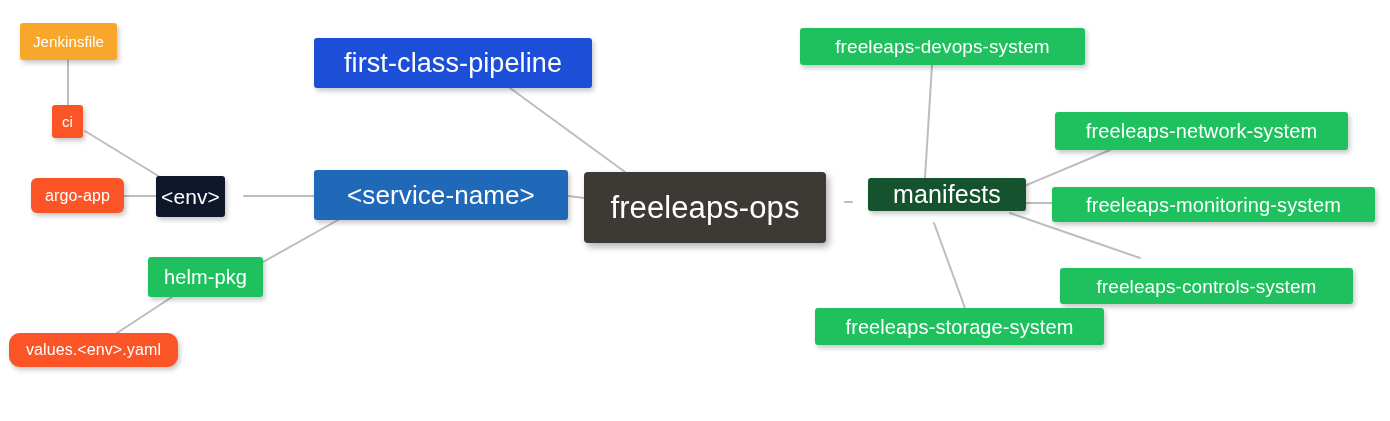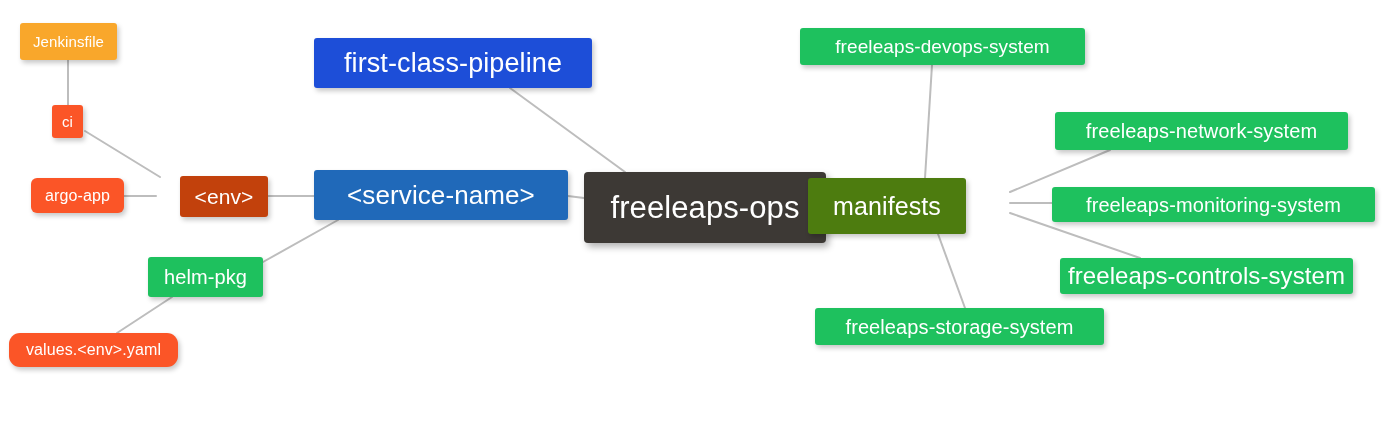--- a/index.html
+++ b/index.html
@@ -69,26 +69,26 @@
       <line class="edge" x1="925" y1="178" x2="932" y2="65" stroke="#bdbdbd"></line>
       <line class="edge" x1="1010" y1="192" x2="1110" y2="150" stroke="#bdbdbd"></line>
       <line class="edge" x1="1010" y1="203" x2="1052" y2="203" stroke="#bdbdbd"></line>
       <line class="edge" x1="1010" y1="213" x2="1140" y2="258" stroke="#bdbdbd"></line>
       <line class="edge" x1="934" y1="223" x2="965" y2="308" stroke="#bdbdbd"></line>
     </svg>
   <div id="node-layer">
       <div class="node" style="left: 20px; top: 23px; width: 97px; height: 37px; background: rgb(249, 167, 43); font-size: 15px;">Jenkinsfile</div>
       <div class="node" style="left: 52px; top: 105px; width: 31px; height: 33px; background: rgb(251, 85, 39); font-size: 15px;">ci</div>
       <div class="node" style="left: 31px; top: 178px; width: 93px; height: 35px; background: rgb(251, 85, 39); font-size: 16px; border-radius: 6px;">argo-app</div>
-      <div class="node" style="left: 156px; top: 176px; width: 88px; height: 41px; background: #c2410c; font-size: 21px; margin-left: 24px;">&lt;env&gt;</div>
+      <div class="node" style="left: 156px; top: 176px; width: 69px; height: 41px; background: #0f172a; font-size: 21px;">&lt;env&gt;</div>
       <div class="node" style="left: 148px; top: 257px; width: 115px; height: 40px; background: rgb(30, 193, 94); font-size: 20px;">helm-pkg</div>
       <div class="node" style="left: 9px; top: 333px; width: 169px; height: 34px; background: rgb(251, 85, 39); font-size: 16px; border-radius: 11px;">values.&lt;env&gt;.yaml</div>
       <div class="node" style="left: 314px; top: 38px; width: 278px; height: 50px; background: #1d4ed8; font-size: 27px;">first-class-pipeline</div>
       <div class="node" style="left: 314px; top: 170px; width: 254px; height: 50px; background: rgb(32, 105, 185); font-size: 26px;">&lt;service-name&gt;</div>
       <div class="node root" style="left: 584px; top: 172px; width: 242px; height: 71px; background: rgb(61, 57, 53); font-size: 31px;">freeleaps-ops</div>
-      <div class="node" style="left: 808px; top: 178px; width: 158px; height: 56px; background: #4d7c0f; font-size: 25px;">manifests</div>
+      <div class="node" style="left: 868px; top: 178px; width: 158px; height: 33px; background: #14532d; font-size: 25px;">manifests</div>
       <div class="node" style="left: 800px; top: 28px; width: 285px; height: 37px; background: rgb(30, 193, 94); font-size: 19px;">freeleaps-devops-system</div>
       <div class="node" style="left: 1055px; top: 112px; width: 293px; height: 38px; background: rgb(30, 193, 94); font-size: 20px;">freeleaps-network-system</div>
       <div class="node" style="left: 1052px; top: 187px; width: 323px; height: 35px; background: rgb(30, 193, 94); font-size: 20px;">freeleaps-monitoring-system</div>
-      <div class="node" style="left: 1060px; top: 258px; width: 293px; height: 36px; background: rgb(30, 193, 94); font-size: 24px;">freeleaps-controls-system</div>
+      <div class="node" style="left: 1060px; top: 268px; width: 293px; height: 36px; background: rgb(30, 193, 94); font-size: 19px;">freeleaps-controls-system</div>
       <div class="node" style="left: 815px; top: 308px; width: 289px; height: 37px; background: rgb(30, 193, 94); font-size: 20px;">freeleaps-storage-system</div>
     </div>
 </div>
 
 </body></html>

